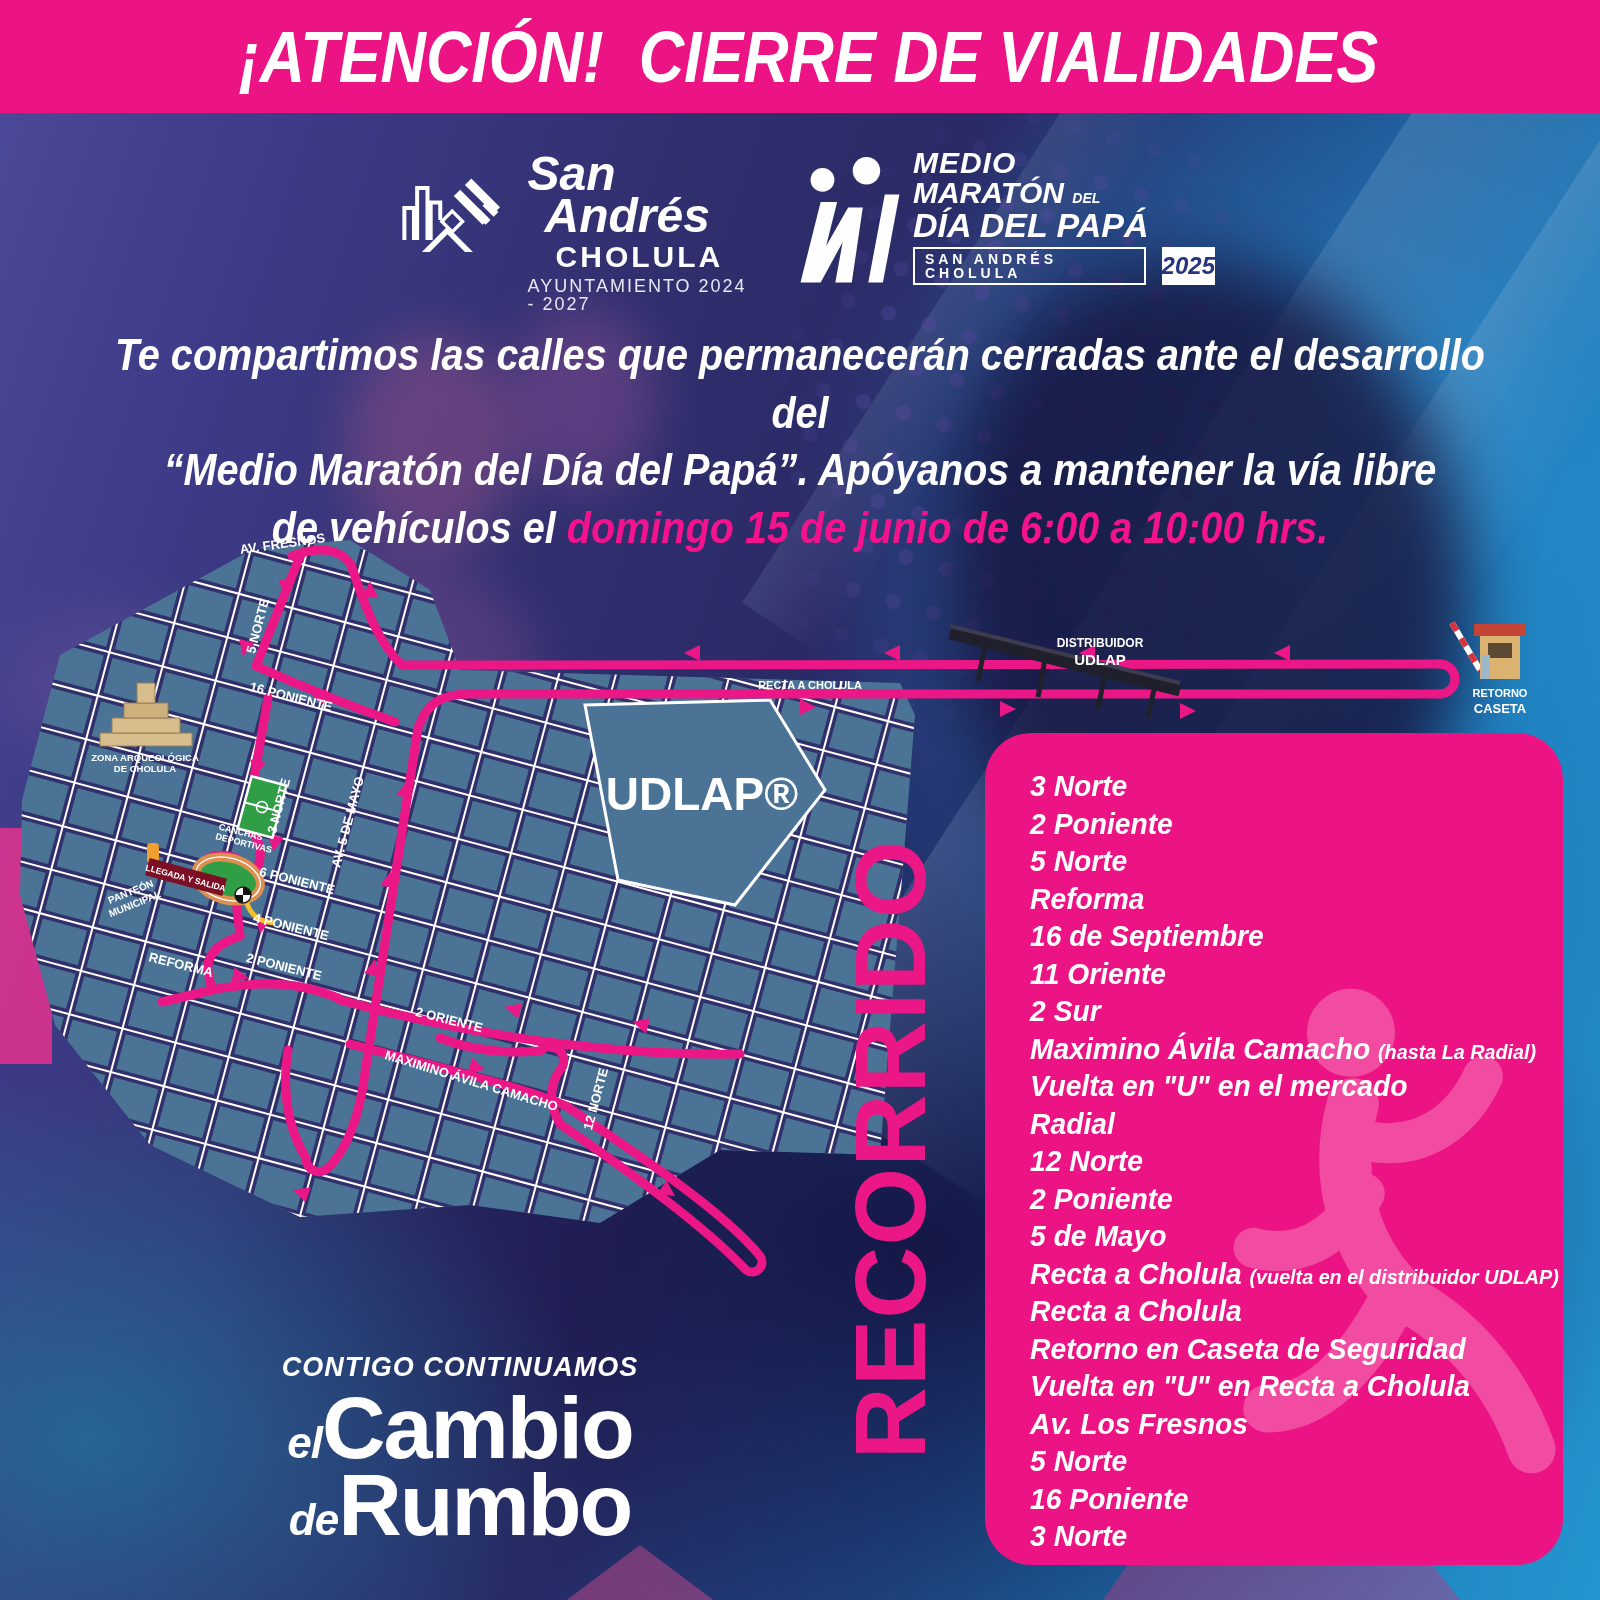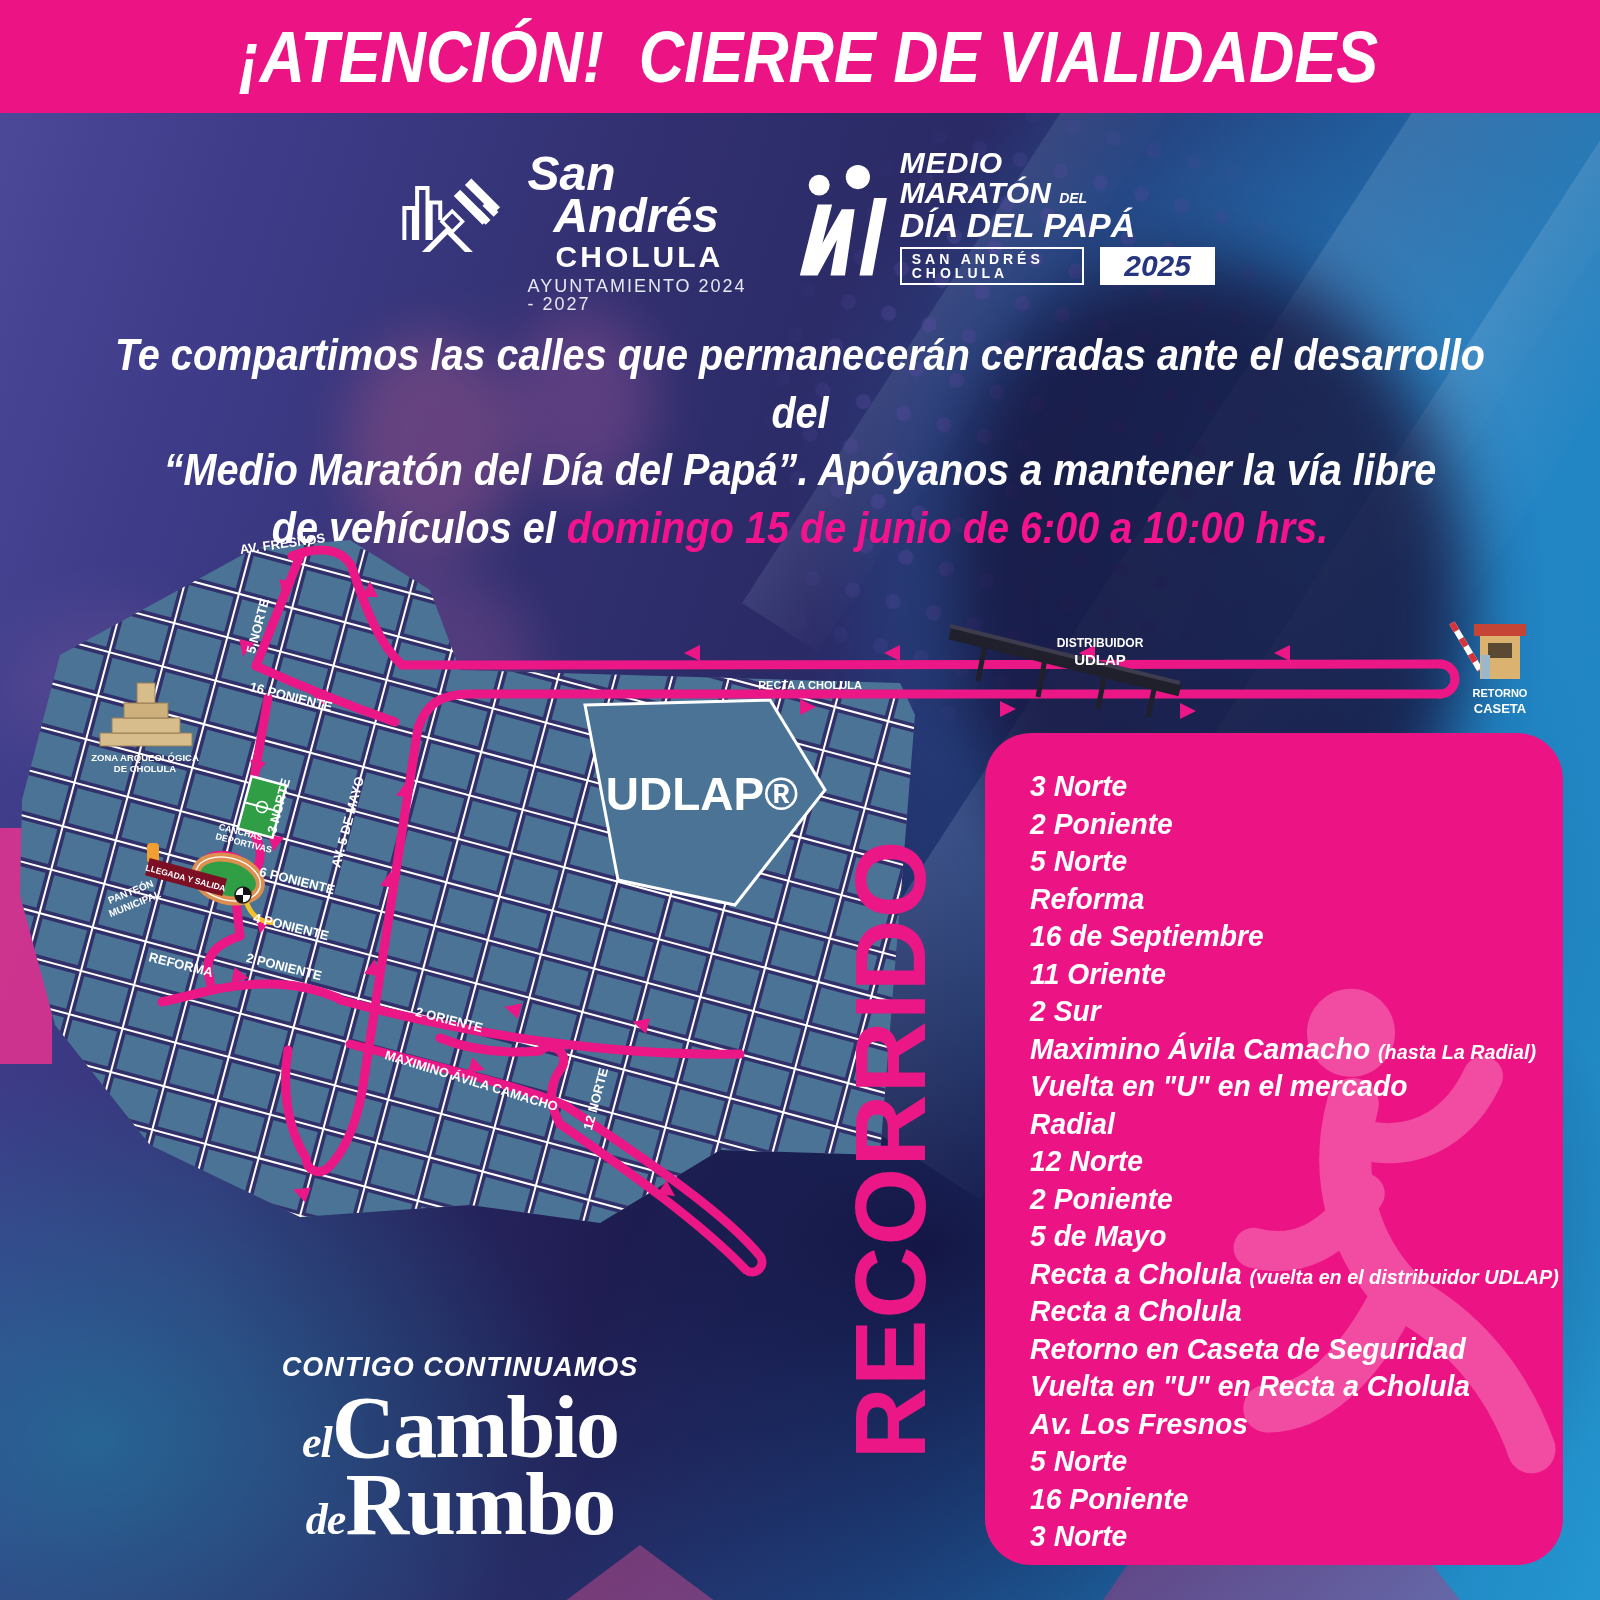--- a/index.html
+++ b/index.html
@@ -31,32 +31,32 @@
   .w3{left:560px;top:1545px;width:160px;height:60px;background:#c74a8c;opacity:.5;clip-path:polygon(0 100%,50% 0,100% 100%);}
 
   
   .banner{position:absolute;left:0;top:0;width:1600px;height:113px;background:#EC1484;display:flex;align-items:center;justify-content:center;padding-left:8px;}
   .banner h1{margin:0;color:#fff;font-size:73px;font-weight:bold;font-style:italic;letter-spacing:0px;transform:scaleX(.86);white-space:pre;}
 
   
   .logo-ayto{position:absolute;left:398px;top:150px;width:360px;height:145px;display:flex;color:#fff;}
   .ayto-text{margin-left:10px;line-height:1;}
   .ayto-script{font-family:Liberation Sans, sans-serif;font-style:italic;font-weight:bold;font-size:48px;}
-  .ayto-script .l2{margin-left:26px;margin-top:-6px;display:block;}
+  .ayto-script .l2{margin-left:17px;margin-top:-6px;display:block;}
   .ayto-city{font-size:30px;font-weight:bold;letter-spacing:3px;margin-top:2px;margin-left:28px;}
   .ayto-term{font-size:18px;letter-spacing:2px;margin-top:5px;color:#e8e9f5;}
   .logo-mar{position:absolute;left:795px;top:148px;width:420px;height:150px;display:flex;color:#fff;}
   .mar-text{margin-left:8px;line-height:1;}
   .mar-l1{font-size:30px;font-weight:bold;font-style:italic;letter-spacing:1px;}
   .mar-l2{font-size:30px;font-weight:bold;font-style:italic;}
   .mar-l2 .sm{font-size:14px;}
   .mar-l3{font-size:34px;font-weight:bold;font-style:italic;}
   .mar-row{display:flex;align-items:stretch;margin-top:5px;}
   .mar-box{border:2px solid #fff;font-size:14px;letter-spacing:4px;padding:3px 10px;font-weight:bold;}
-  .mar-year{background:#fff;color:#27347e;font-weight:bold;font-style:italic;font-size:30px;padding:0 24px;display:flex;align-items:center;margin-left:16px;}
+  .mar-year{background:#fff;color:#27347e;font-weight:bold;font-style:italic;font-size:24px;padding:0 0;display:flex;align-items:center;margin-left:16px;}
 
   
   .intro{position:absolute;left:0;top:326px;width:1600px;text-align:center;color:#fff;
     font-weight:bold;font-style:italic;font-size:45px;line-height:1.28;}
   .intro .inner{display:inline-block;transform:scaleX(.88);}
   .intro .hl{color:#F5128D;}
 
   
   .map{position:absolute;left:0;top:505px;width:1600px;height:860px;}
   .map text{font-family:"Liberation Sans",sans-serif;fill:#fff;font-weight:bold;}
@@ -68,21 +68,21 @@
   
   .panel{position:absolute;left:985px;top:733px;width:578px;height:832px;background:#EC1484;border-radius:46px;overflow:hidden;}
   .panel .content{position:relative;z-index:2;padding:36px 20px 0 48px;color:#fff;font-style:italic;font-weight:bold;transform:scaleX(.94);transform-origin:left top;}
   .r-list{list-style:none;margin:0;padding:0;font-size:30px;line-height:34.5px;white-space:nowrap;}
   .r-note{font-size:21px;}
   .panel .watermark{position:absolute;right:-40px;bottom:-10px;z-index:1;opacity:.35;}
 
   
   .footer{position:absolute;left:250px;top:1352px;width:420px;text-align:center;color:#fff;}
   .f-tag{font-size:27px;font-weight:bold;font-style:italic;letter-spacing:1px;}
-  .f-brand{font-family:Liberation Serif, serif;font-weight:bold;line-height:.88;margin-top:6px;}
+  .f-brand{font-family:Liberation Sans, sans-serif;font-weight:bold;line-height:.88;margin-top:6px;}
   .f-brand .big{font-size:88px;letter-spacing:-2px;}
   .f-brand .sm{font-size:44px;font-style:italic;letter-spacing:-1px;}
 </style>
 </head>
 <body>
 
 <div class="poster">
 
   <div class="layer church"></div>
   <div class="layer streak s1"></div>

